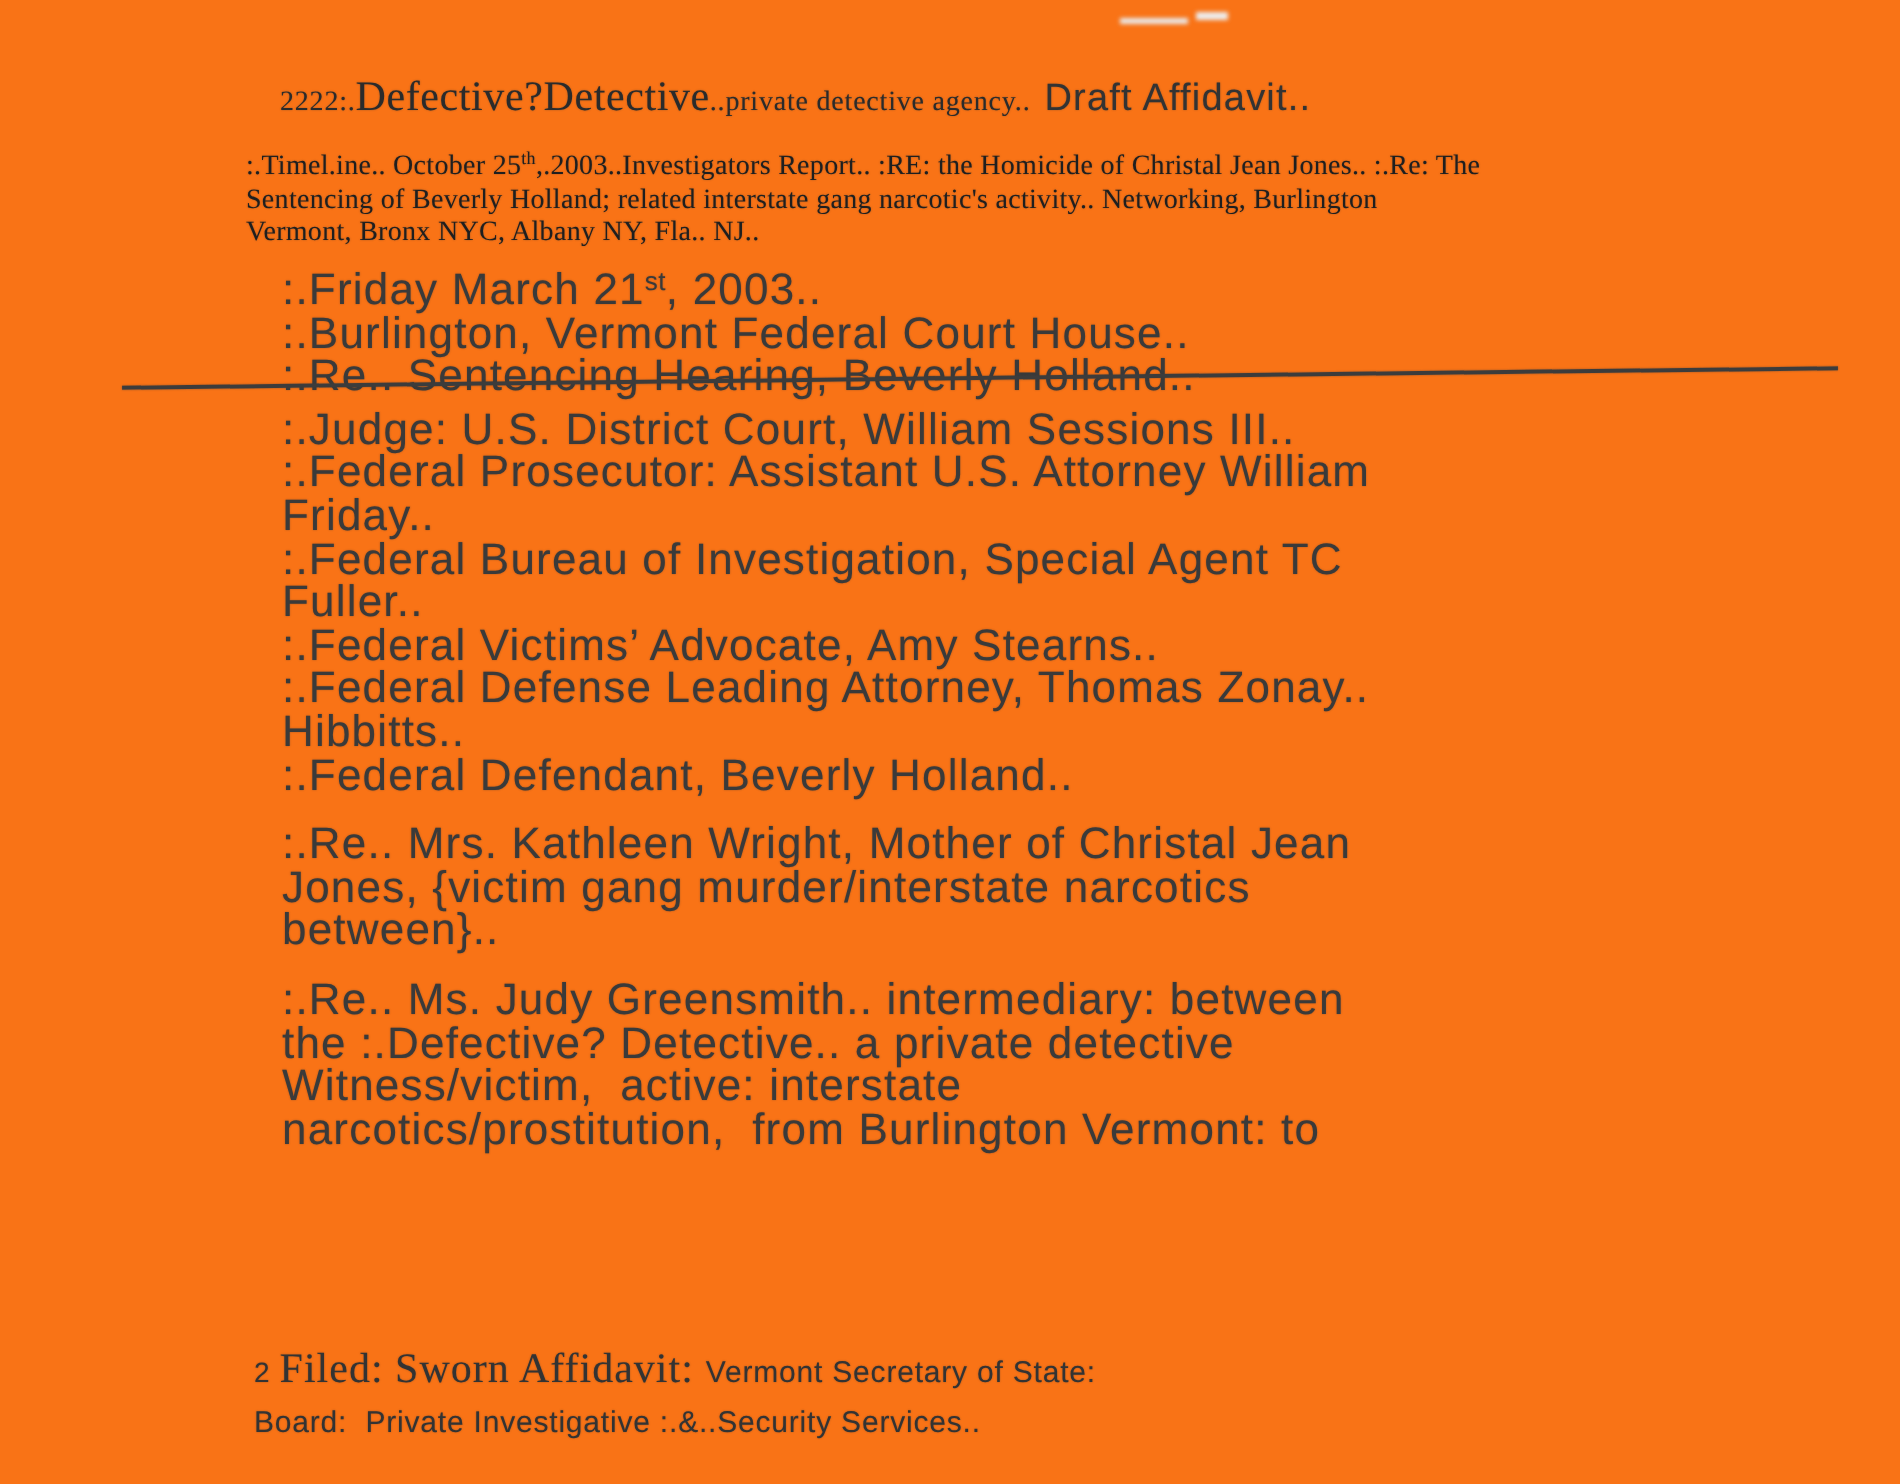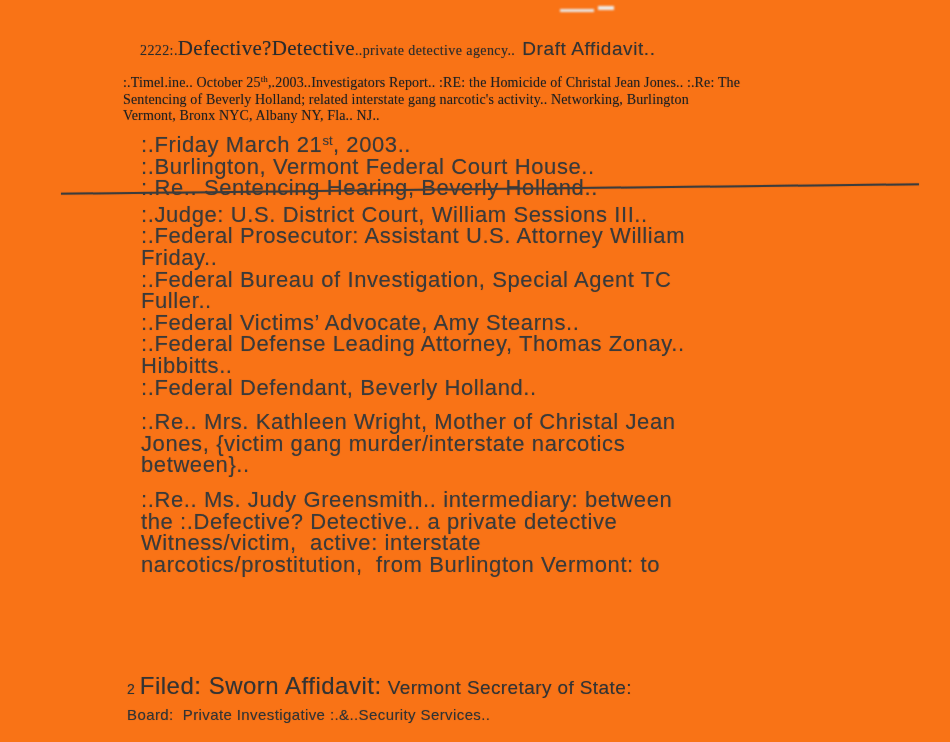--- a/index.html
+++ b/index.html
@@ -46,22 +46,22 @@
     border-top:2px solid #3c3c3c;
     transform:rotate(-0.65deg);
     transform-origin:center;
     box-shadow:0 0 1px rgba(60,60,60,0.6);
   }
 
   
   .footer { position:absolute; left:127px; top:672px; color:#333; }
   .f-line1 { white-space:pre; }
   .f-num  { font-size:14px; margin-right:5px; }
-  .f-big  { font-size:24px; letter-spacing:0.5px; }
-  .f-small{ font-size:19px; letter-spacing:0.4px; margin-left:6px;margin-top:36px; }
+  .f-big  { font-size:21px; letter-spacing:0.5px;font-family:Liberation Serif, serif; }
+  .f-small{ font-size:15px; letter-spacing:0.4px; margin-left:6px;margin-top:36px; }
   .f-line2{ white-space:pre; font-size:15px; letter-spacing:0.4px; margin-top:6px; }
 </style>
 </head>
 <body>
 
 <div class="page">
 
   <div class="smudge">
     <div class="m1"></div>
     <div class="m2"></div>

